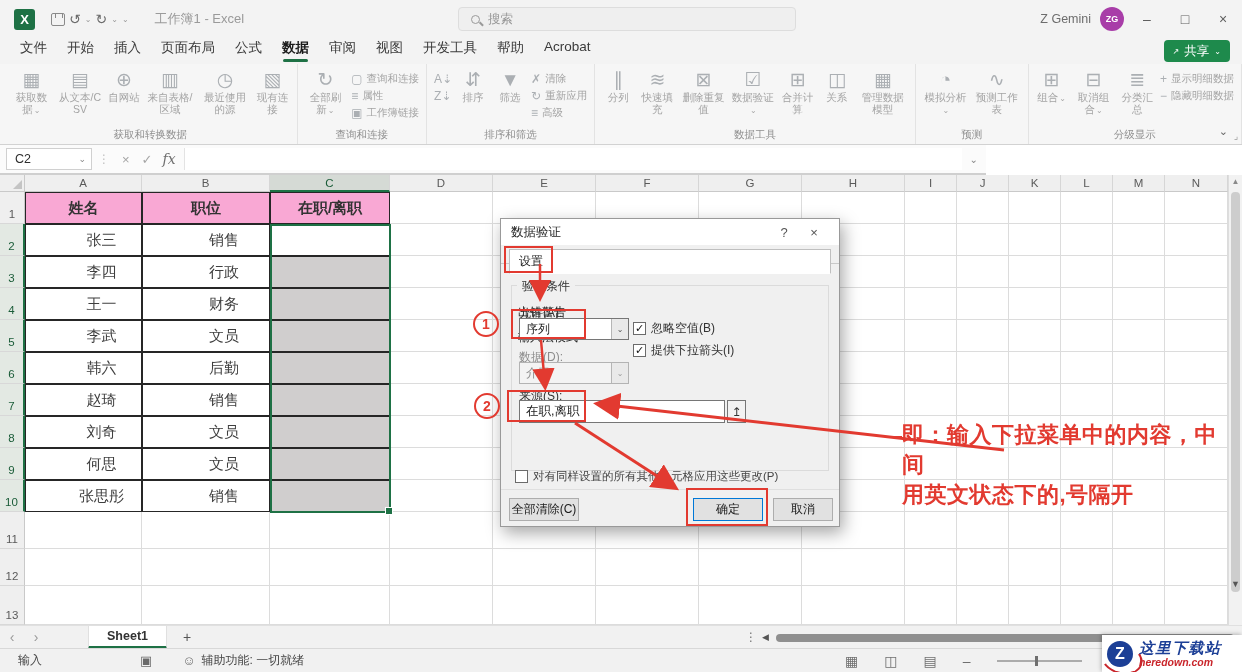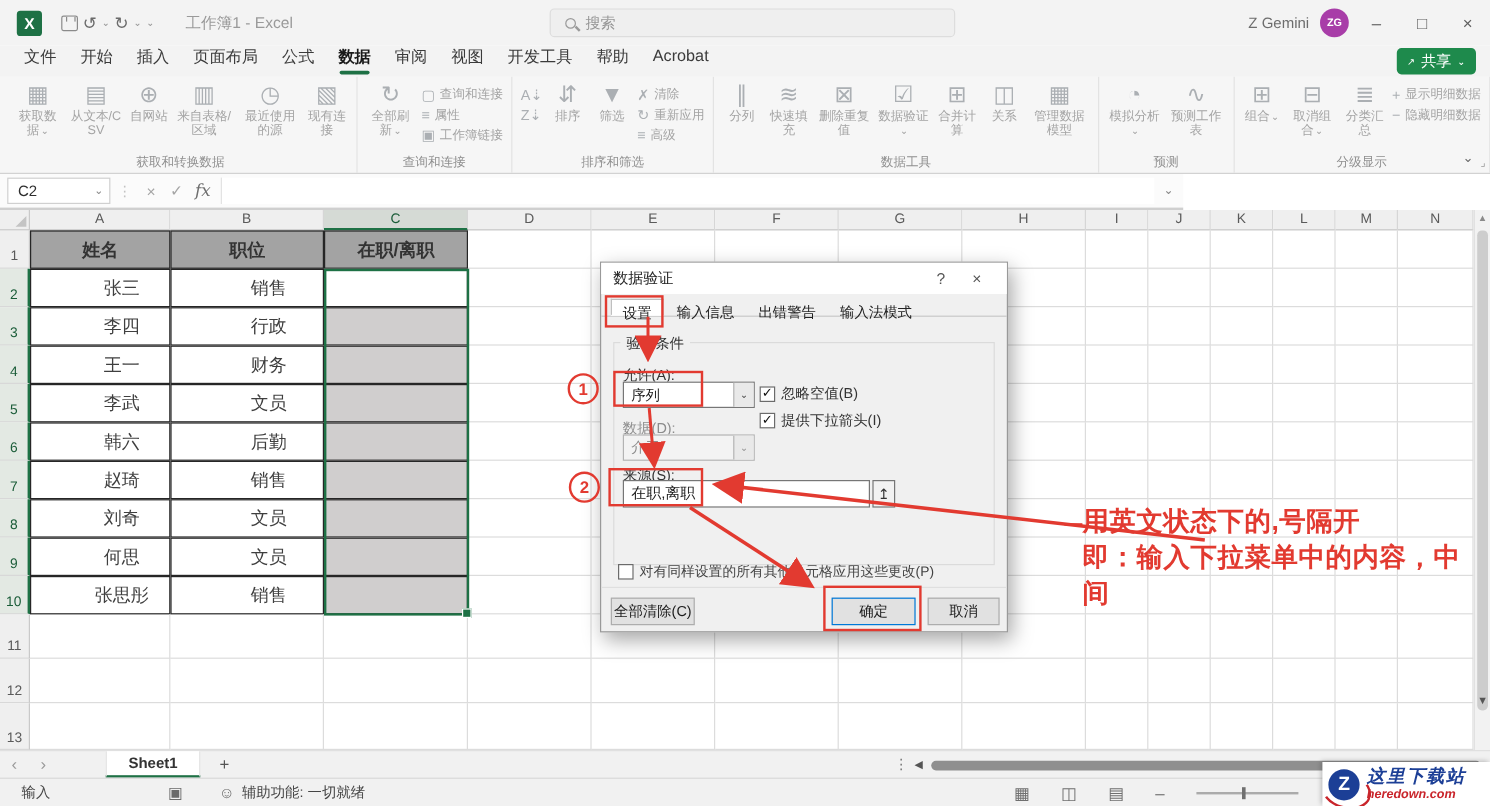--- a/index.html
+++ b/index.html
@@ -61,21 +61,21 @@
   #sheet{position:absolute;left:0;top:175px;width:1228px;height:450px;background:#fff;overflow:hidden;}
   .colrow{display:flex;height:17px;}
   .corner{width:25px;height:17px;background:#EFEFEF;border-right:1px solid #C9C9C9;border-bottom:1px solid #C9C9C9;position:relative;}
   .corner::after{content:"";position:absolute;right:2px;bottom:2px;border-left:9px solid transparent;border-bottom:9px solid #C4C4C4;}
   .colh{height:17px;background:#EFEFEF;border-right:1px solid #D6D6D6;border-bottom:1px solid #C9C9C9;font-size:11.5px;color:#5a5a5a;display:flex;align-items:center;justify-content:center;}
   .colh.active{background:#D5DAD5;border-bottom:2px solid #1E7145;color:#1a5c38;}
   .srow{display:flex;}
   .rowh{width:25px;background:#EFEFEF;border-right:1px solid #C9C9C9;border-bottom:1px solid #D8D8D8;font-size:11.5px;color:#5a5a5a;display:flex;align-items:flex-end;justify-content:center;padding-bottom:3px;}
   .rowh.selr{background:#E3E9E3;border-right:2px solid #1E7145;color:#1a5c38;}
   .cell{border-right:1px solid #DCDCDC;border-bottom:1px solid #DCDCDC;display:flex;align-items:center;justify-content:center;color:#3F3F3F;}
-  .thead{background:#a3a3a3;font-weight:bold;color:#333;border:1px solid #262626;font-size:15px;}
+  .thead{background:#f9a8d4;font-weight:bold;color:#333;border:1px solid #262626;font-size:15px;}
   .tdata{border:1px solid #262626;font-size:15px;padding-left:36px;}
   .csel{background:#D0CECE;}
   .csel.activecell{background:#FFFFFF;}
   #selbox{position:absolute;left:270px;top:49px;width:121px;height:289px;border:2px solid #1E7145;pointer-events:none;}
   #selbox::after{content:"";position:absolute;right:-4px;bottom:-4px;width:6px;height:6px;background:#1E7145;border:1px solid #fff;}
 
   
   #vscroll{position:absolute;left:1228px;top:175px;width:14px;height:450px;background:#F2F2F2;border-left:1px solid #DDDDDD;}
   #vscroll .vup{position:absolute;top:2px;left:0;width:13px;text-align:center;font-size:8px;color:#8a8a8a;}
   #vscroll .vthumb{position:absolute;left:2px;top:17px;width:9px;height:400px;background:#CDCDCD;border-radius:4px;}
@@ -98,21 +98,21 @@
   .sb-acc .ai{font-size:13px;color:#6a6a6a;}
   #sbright{position:absolute;left:845px;top:0;height:24px;display:flex;align-items:center;gap:26px;color:#6f6f6f;font-size:14px;}
   #zoomline{width:85px;height:2px;background:#ABABAB;position:relative;}
   #zoomline .zthumb{position:absolute;left:38px;top:-4px;width:3px;height:10px;background:#6f6f6f;}
 
   
   #dlg{position:absolute;left:500px;top:218px;width:340px;height:309px;background:#F0F0F0;border:1px solid #999999;box-shadow:3px 6px 16px rgba(0,0,0,.35);font-size:12px;color:#1a1a1a;z-index:40;}
   .dlg-title{height:26px;background:#FFF;display:flex;align-items:center;padding:0 10px;font-size:12.5px;color:#222;}
   .dlg-title .t{flex:1;}
   .dlg-hb{width:30px;text-align:center;color:#555;font-size:13px;}
-  .dlg-tabs{position:absolute;left:0;top:27px;width:100%;height:18px;display:flex;gap:2px;padding:3px 8px 0;border-bottom:1px solid #C9C9C9;}
+  .dlg-tabs{position:absolute;left:0;top:27px;width:100%;height:18px;display:flex;gap:2px;padding:3px 8px 0;border-bottom:1px solid #C9C9C9;flex-direction:column;}
   .dtab{padding:3px 9px;color:#222;}
   .dtab.active{background:#fff;border:1px solid #BFBFBF;border-bottom:1px solid #fff;}
   .gbox{position:absolute;left:10px;top:66px;width:318px;height:186px;border:1px solid #DBDBDB;}
   .glegend{position:absolute;left:16px;top:59px;background:#F0F0F0;padding:0 5px;color:#333;}
   .dlbl{position:absolute;color:#333;}
   .dsel{position:absolute;background:#fff;border:1px solid #767676;display:flex;align-items:center;}
   .dsel .val{flex:1;padding-left:6px;}
   .dsel .ca{width:17px;height:100%;background:#E9E9E9;border-left:1px solid #B5B5B5;display:flex;align-items:center;justify-content:center;font-size:8px;color:#555;}
   .dsel.disabled{background:#F3F3F3;border-color:#B3B3B3;color:#8C8C8C;}
   .dsel.disabled .ca{color:#9a9a9a;}
@@ -707,22 +707,22 @@
     <div class="dbtn" style="left:272px;top:279px;width:60px;">取消</div>
   </div>
 
   <div class="redbox" id="rb-tab"></div>
   <div class="redbox" id="rb-allow"></div>
   <div class="redbox" id="rb-source"></div>
   <div class="redbox" id="rb-ok"></div>
   <div class="redcirc" id="rc1">1</div>
   <div class="redcirc" id="rc2">2</div>
   <div id="note">
+    <div>即：输入下拉菜单中的内容，中间</div>
     <div>用英文状态下的,号隔开</div>
-    <div>即：输入下拉菜单中的内容，中间</div>
   </div>
   <svg id="arrows" width="1242" height="672" viewBox="0 0 1242 672">
     <defs>
       <marker id="arr" markerWidth="9" markerHeight="9" refX="7" refY="4.5" orient="auto">
         <path d="M0,0 L9,4.5 L0,9 Z" fill="#E23A30"></path>
       </marker>
     </defs>
     <line x1="540" y1="264" x2="540" y2="297" stroke="#E23A30" stroke-width="2.5" marker-end="url(#arr)"></line>
     <line x1="541" y1="340" x2="545" y2="386" stroke="#E23A30" stroke-width="2.5" marker-end="url(#arr)"></line>
     <line x1="1004" y1="450" x2="599" y2="404" stroke="#E23A30" stroke-width="3" marker-end="url(#arr)"></line>

